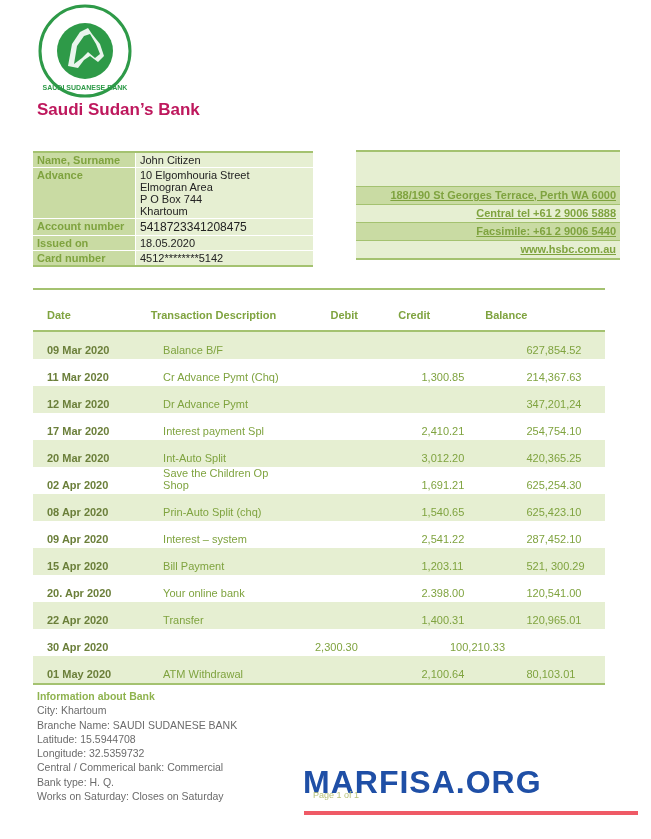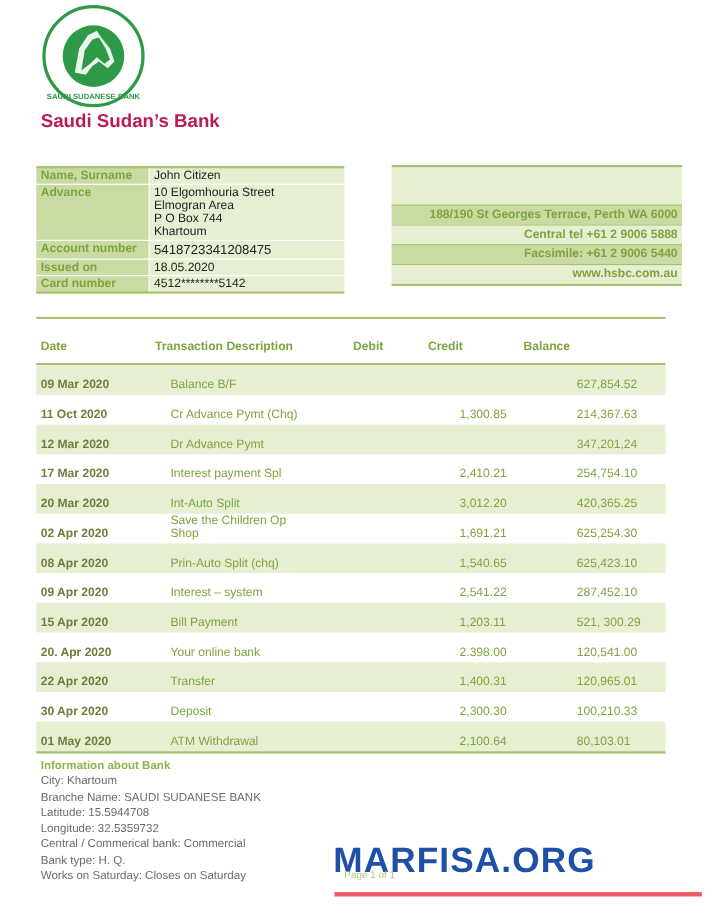--- a/index.html
+++ b/index.html
@@ -9,34 +9,34 @@
   .bank-name { position:absolute; left:37px; top:100px; font-size:17px; font-weight:bold; color:#be185d; }
 
   .cust { position:absolute; left:33px; top:151px; width:280px; border-collapse:collapse; font-size:11px; }
   .cust td { padding:1px 4px; vertical-align:top; border-bottom:1px solid #ffffff; }
   .cust td.lbl { width:94px; background:#c9dba3; color:#7fa33f; font-weight:bold; }
   .cust td.val { background:#e6efd2; color:#222; border-left:1px solid #ffffff; }
   .cust tr:first-child td { border-top:2px solid #a4c270; }
   .cust tr:last-child td { border-bottom:2px solid #a4c270; }
   .cust td.big { font-size:12px; }
 
-  .contact { position:absolute; left:356px; top:150px; width:264px; font-size:11px; font-weight:bold; color:#7fa33f; text-align:right; }
+  .contact { position:absolute; left:356px; top:150px; width:264px; font-size:11px; font-weight:bold; color:#7fa33f; text-align:right;text-decoration:underline; }
   .contact .row { padding:2px 4px; border-top:1px solid #a4c270; height:13px; }
   .contact .row.empty { height:30px; border-top:2px solid #a4c270; background:#e6efd2; }
   .contact .row.dark { background:#c9dba3; }
   .contact .row.light { background:#e6efd2; }
   .contact .row:last-child { border-bottom:2px solid #a4c270; }
 
   .tx { position:absolute; left:33px; top:288px; width:572px; border-top:2px solid #a4c270; }
   .tx .head { display:flex; height:30px; align-items:center; border-bottom:2px solid #a4c270; font-size:11px; font-weight:bold; color:#7fa33f; padding-top:10px; }
   .tx .r { display:flex; height:27px; align-items:flex-end; padding-bottom:0; font-size:11px;gap:48px; }
   .tx .r > div { padding-bottom:3px; }
   .tx .r.shade { background:#e6efd2; }
   .tx .r.last { border-bottom:2px solid #a4c270; }
-  .c-date { width:104px; padding-left:4px; color:#6b7f3a; font-weight:bold; }
+  .c-date { width:104px; padding-left:4px; color:#6b7f3a; font-weight:bold;margin-left:10px; }
   .c-desc { width:180px; color:#7fa33f; }
   .c-debit { width:68px; color:#7fa33f; }
   .c-credit { width:87px; color:#7fa33f; }
   .c-bal { width:120px; color:#7fa33f; }
   .tx .head .c-date { color:#7fa33f; }
 
   .info { position:absolute; left:37px; top:689px; font-size:10.5px; color:#6b6b6b; line-height:14.3px; }
   .info .title { color:#8fb34f; font-weight:bold; }
 
   .pager { position:absolute; left:313px; top:790px; font-size:9px; color:#b8c27a; }
@@ -102,21 +102,21 @@
     <div class="c-bal">Balance</div>
   </div>
   <div class="r shade">
     <div class="c-date">09  Mar 2020</div>
     <div class="c-desc">Balance B/F</div>
     <div class="c-debit"></div>
     <div class="c-credit"></div>
     <div class="c-bal">627,854.52</div>
   </div>
   <div class="r">
-    <div class="c-date">11  Oct  2020</div>
+    <div class="c-date">11  Mar  2020</div>
     <div class="c-desc">Cr Advance Pymt (Chq)</div>
     <div class="c-debit"></div>
     <div class="c-credit">1,300.85</div>
     <div class="c-bal">214,367.63</div>
   </div>
   <div class="r shade">
     <div class="c-date">12   Mar  2020</div>
     <div class="c-desc">Dr Advance Pymt</div>
     <div class="c-debit"></div>
     <div class="c-credit"></div>
@@ -173,21 +173,20 @@
   </div>
   <div class="r shade">
     <div class="c-date">22 Apr 2020</div>
     <div class="c-desc">Transfer</div>
     <div class="c-debit"></div>
     <div class="c-credit">1,400.31</div>
     <div class="c-bal">120,965.01</div>
   </div>
   <div class="r">
     <div class="c-date">30 Apr 2020</div>
-    <div class="c-desc">Deposit</div>
     <div class="c-debit"></div>
     <div class="c-credit">2,300.30</div>
     <div class="c-bal">100,210.33</div>
   </div>
   <div class="r shade last">
     <div class="c-date">01 May 2020</div>
     <div class="c-desc">ATM Withdrawal</div>
     <div class="c-debit"></div>
     <div class="c-credit">2,100.64</div>
     <div class="c-bal">80,103.01</div>

